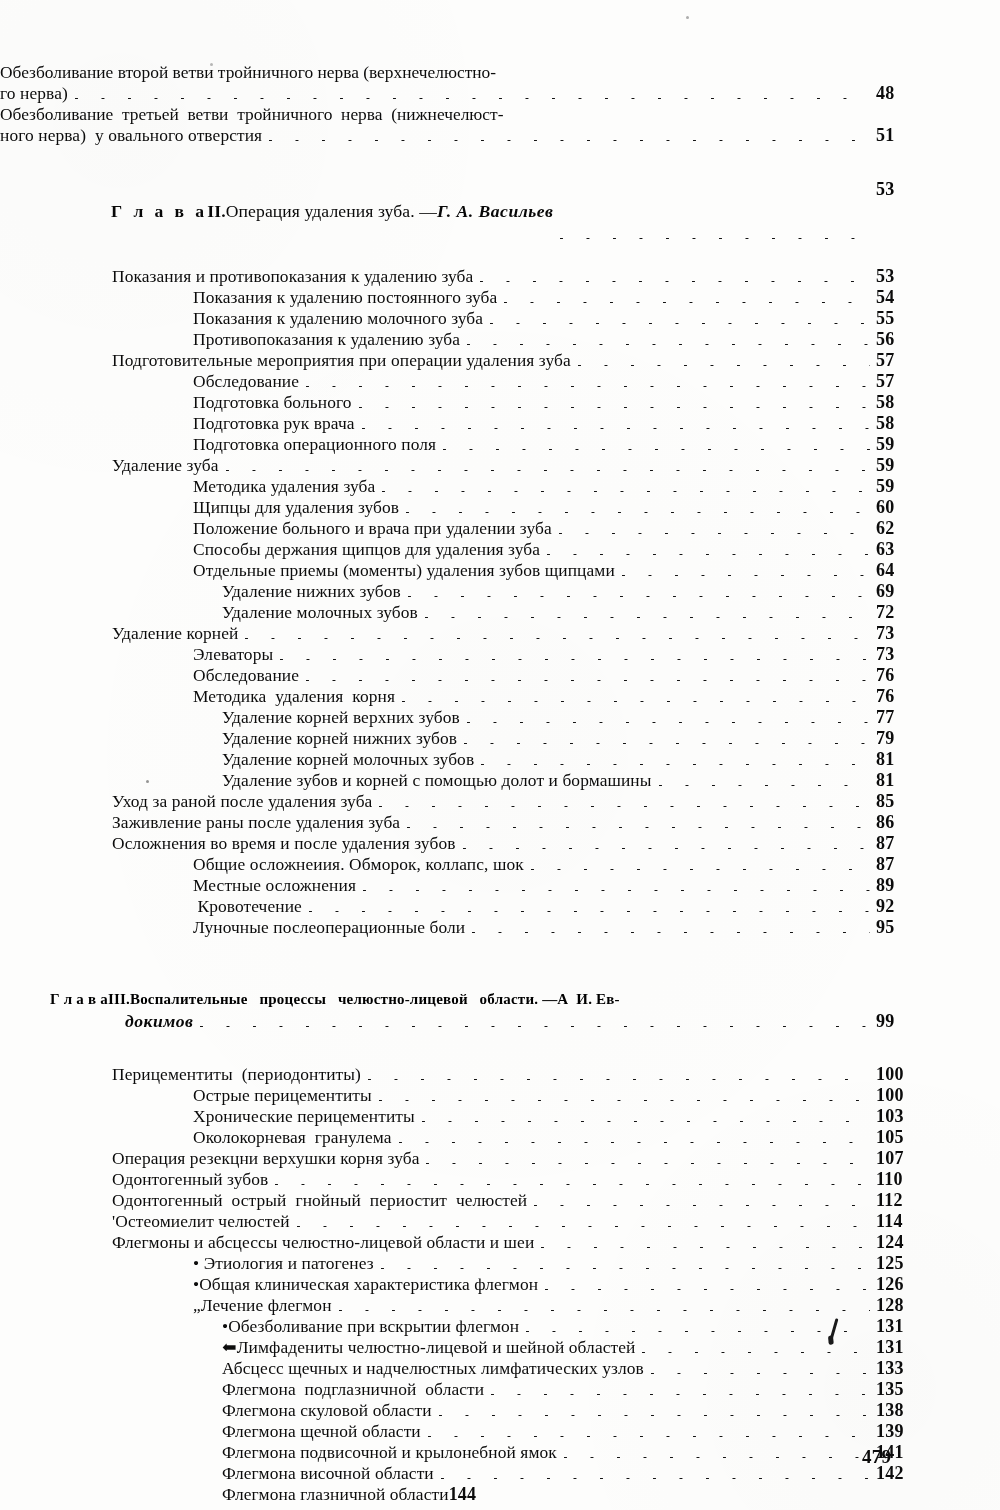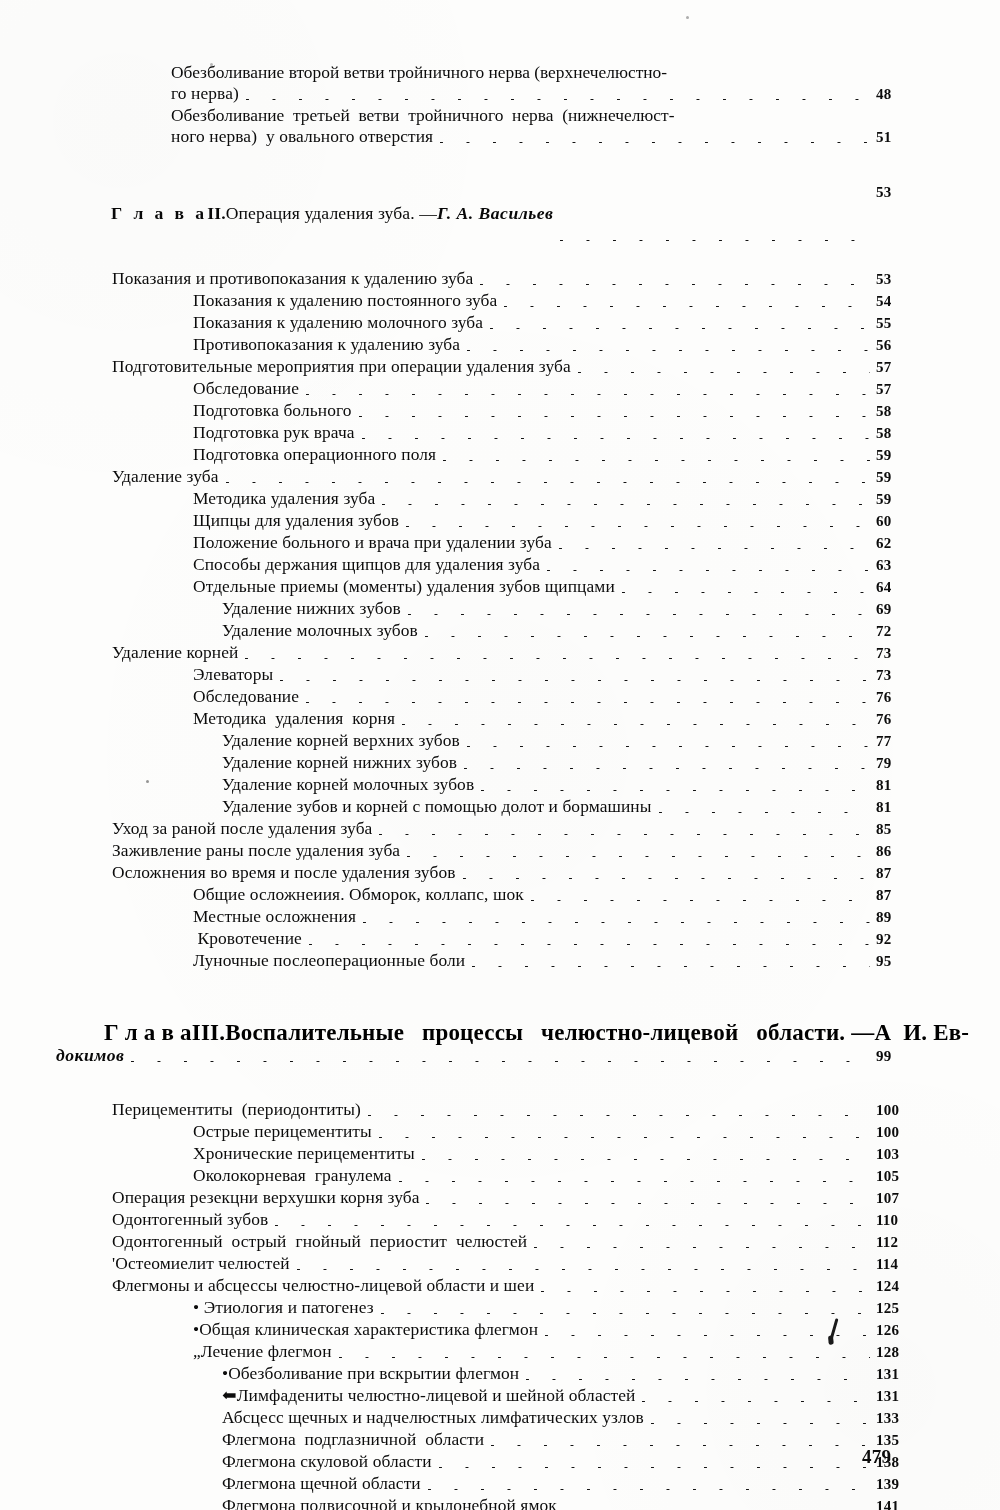--- a/index.html
+++ b/index.html
@@ -64,27 +64,27 @@
     height: 3px;
     background-image: radial-gradient(circle at 1.5px 1.5px, #141414 1.35px, rgba(0,0,0,0) 1.7px);
     background-size: 26.5px 3px;
     background-repeat: repeat-x;
   }
   .row .pagenum {
     flex: 0 0 auto;
     width: 46px;
     text-align: left;
     font-weight: 700;
-    font-size: 15px;
+    font-size: 18px;
     letter-spacing: 0.2px;
   }
   .lvl1 { padding-left: 112px; }
   .lvl2 { padding-left: 193px; }
   .lvl3 { padding-left: 222px; }
-  .lvl1b { padding-left: 171px; }
+  .lvl1b { }
 
   
   .row { padding-right: 78px; }
 
   
   .wrap-first {
     position: relative;
     font-size: 17.4px;
     line-height: 21px;
     color: #0c0c0c;
@@ -106,28 +106,27 @@
     font-weight: 400;
   }
   .chapter .chap-author {
     font-style: italic;
     font-weight: 700;
     letter-spacing: 0.5px;
   }
   .chapter .label { font-weight: 700; }
   .chap3-line1 {
     position: relative;
-    padding-left: 104px;
+    padding-left: 50px;
     padding-right: 60px;
     font-weight: 700;
-    font-size: 23px;
+    font-size: 15px;
     line-height: 22px;
     white-space: pre;
     letter-spacing: 0.2px;
-    text-align: center;
   }
   .chap3-line2 {
     padding-left: 110px;
   }
   .gap-md { height: 22px; }
   .gap-lg { height: 32px; }
 
   
   .folio {
     position: absolute;
@@ -372,21 +371,21 @@
           <span class="leader"></span>
           <span class="pagenum">95</span>
         </div>
       </div>
 
     <div class="gap-lg"></div>
     <div style="height:18px"></div>
 
     <div>
       <div class="chap3-line1"><span class="chap-word">Г л а в а</span><span>III.</span><span class="chap-title">Воспалительные   процессы   челюстно-лицевой   области. —</span><span class="chap-author">А  И. Ев-</span></div>
-      <div class="row chapter chap3-line2" style="padding-left:56px;">
+      <div class="row chapter chap3-line2" style="padding-left:108px;margin-left:17px;">
         <span class="label chap-author">докимов</span>
         <span class="leader"></span>
         <span class="pagenum">99</span>
       </div>
     </div>
 
     <div class="gap-md"></div>
     <div style="height:10px"></div>
 
     <div id="ch3-list">

